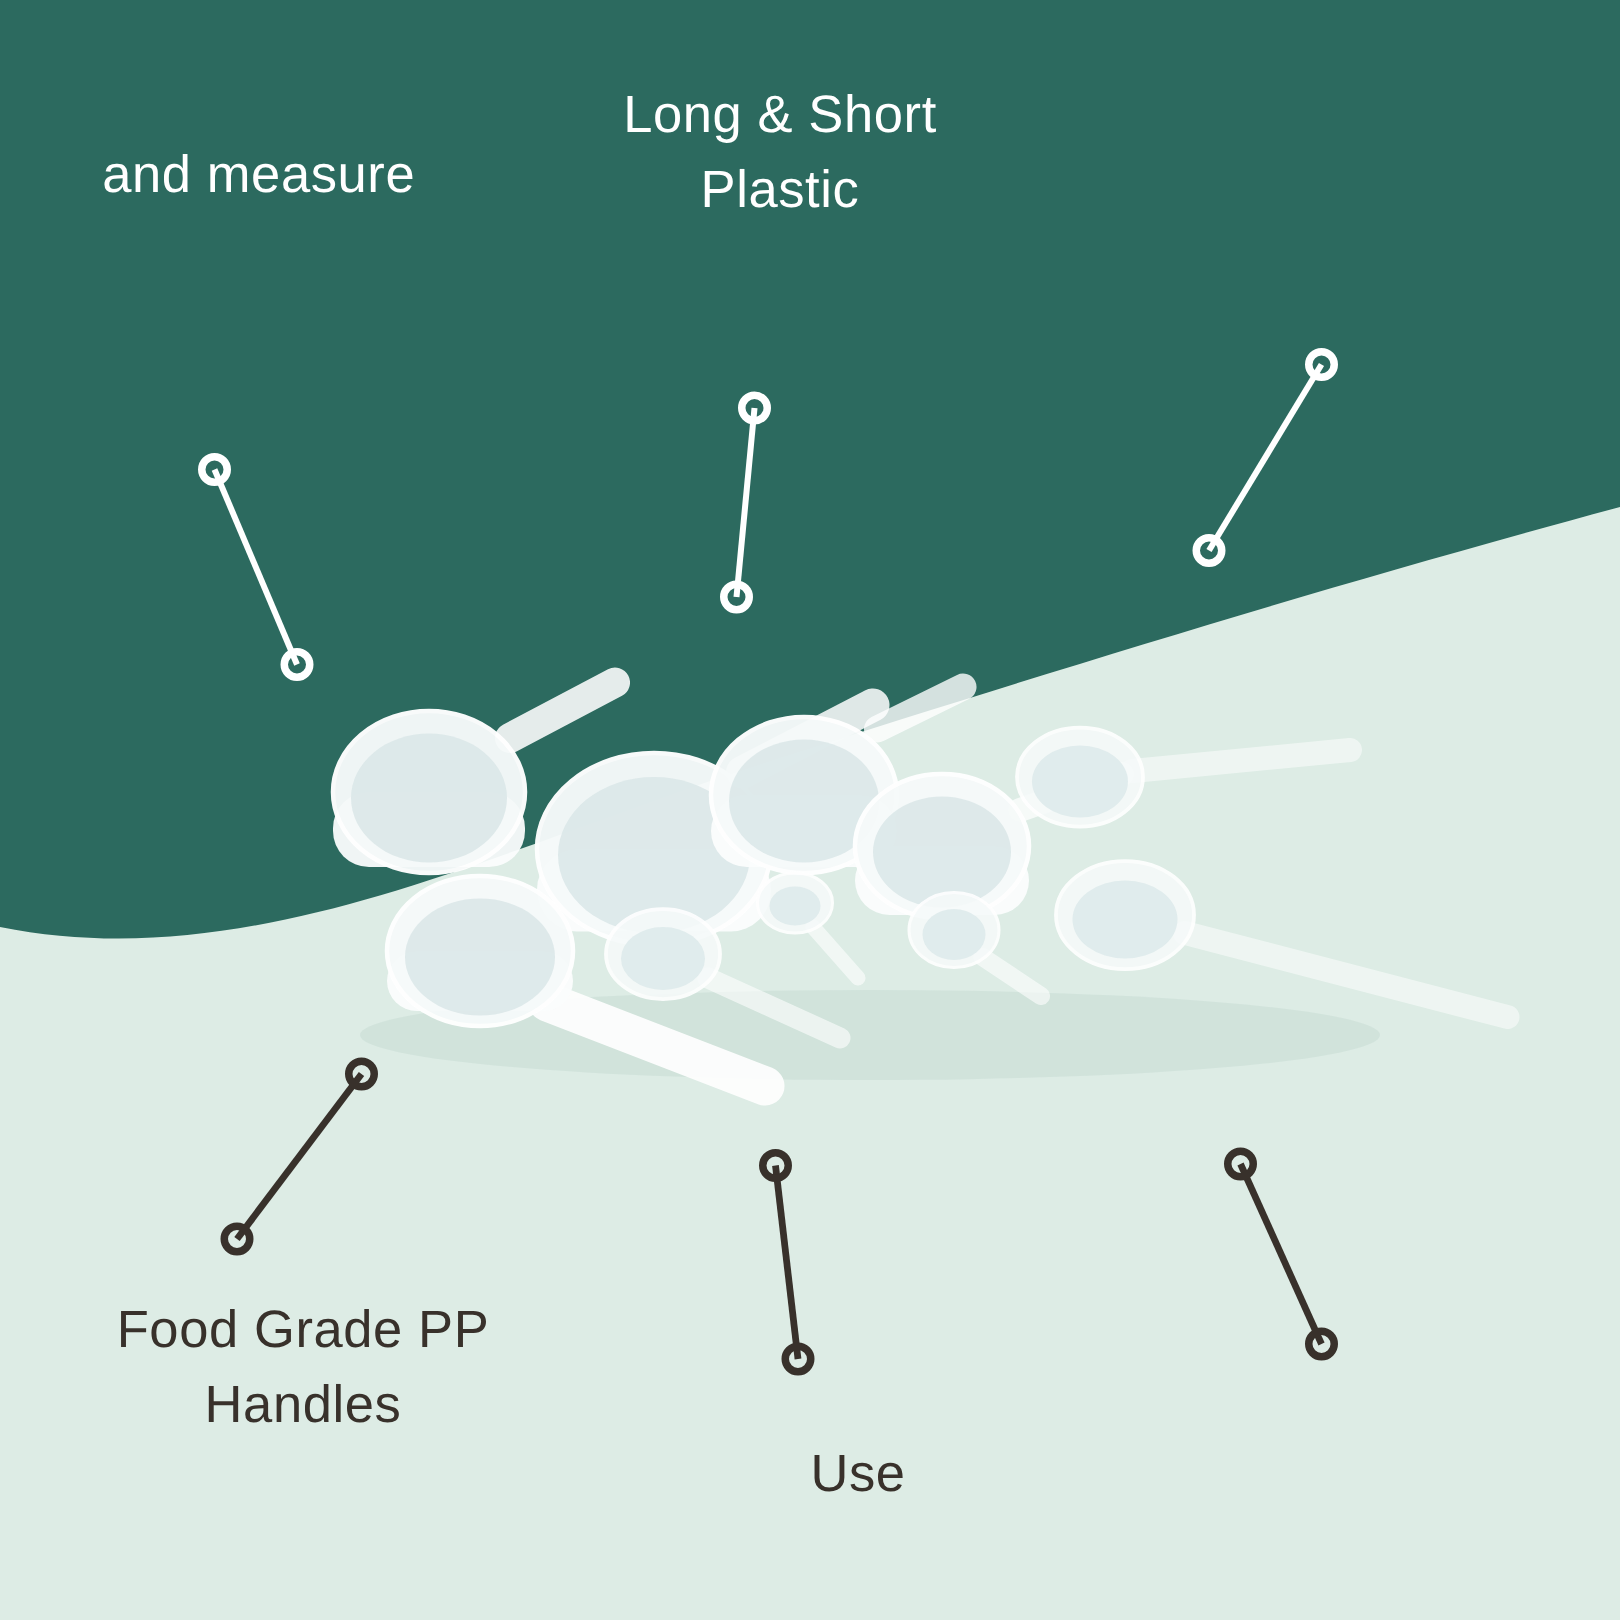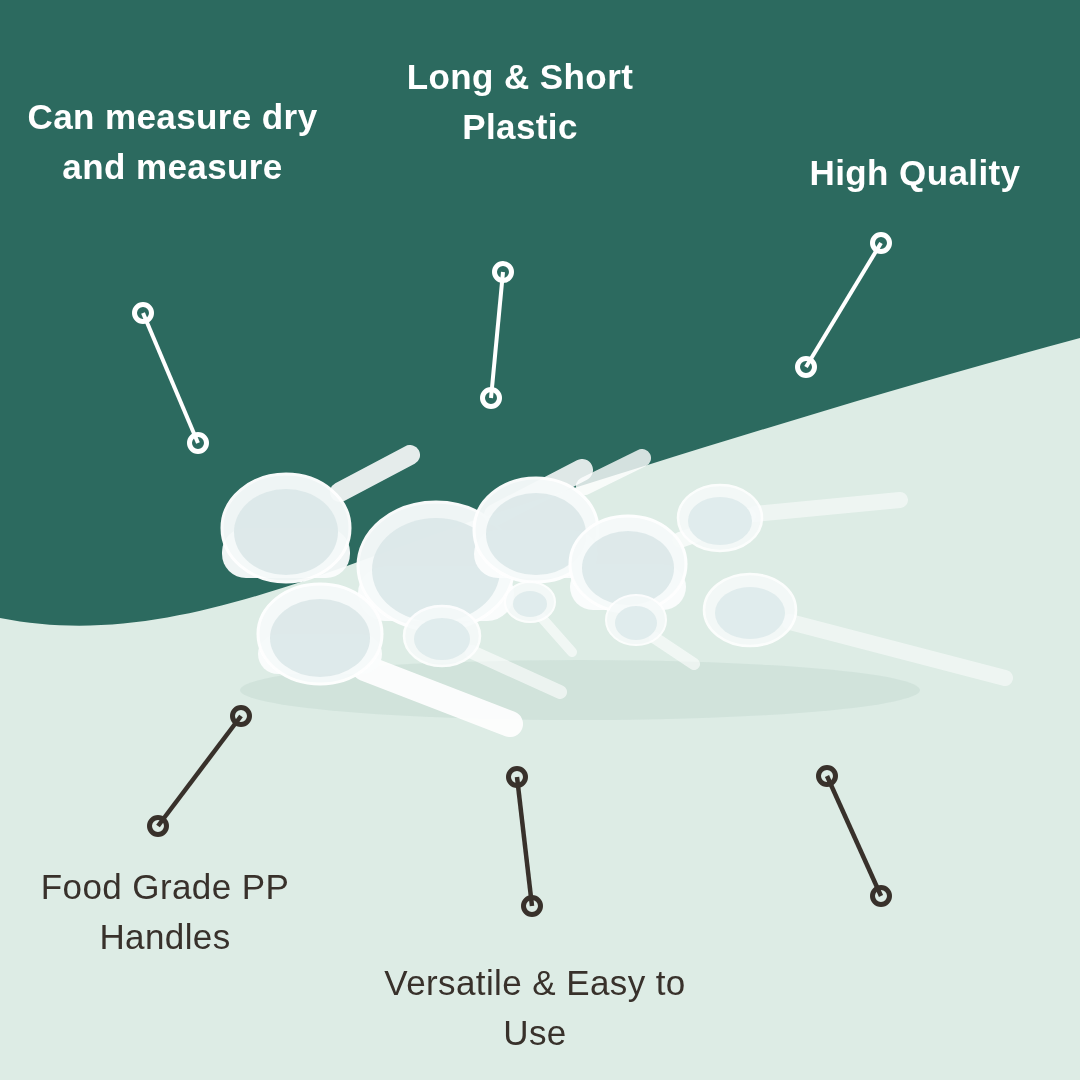--- a/index.html
+++ b/index.html
@@ -13,22 +13,22 @@
     width:1080px;height:1080px;position:relative;overflow:hidden;
     background:var(--teal);
     font-family:"Liberation Sans",sans-serif;
   }
   .stage{position:absolute;inset:0;width:1080px;height:1080px;}
   .bg-svg{position:absolute;left:0;top:0;}
   .callout{
     position:absolute;text-align:center;
     font-size:35px;line-height:1.42;letter-spacing:.4px;font-weight:400;
   }
-  .callout.on-teal{color:var(--white);font-weight:bold;}
-  .callout.on-light{color:var(--dark);}
+  .callout.on-teal{color:var(--white);}
+  .callout.on-light{color:var(--dark);margin-left:37px;}
 </style>
 </head>
 <body>
 
 <div class="stage">
 
   <svg class="bg-svg" width="1080" height="1080" viewBox="0 0 1080 1080">
 
     <rect x="0" y="0" width="1080" height="1080" style="fill:var(--teal)"></rect>
     <path d="M0,618 C170,652 330,566 520,505 C720,442 880,392 1080,338 L1080,1080 L0,1080 Z" style="fill:var(--light)"></path>
@@ -130,37 +130,32 @@
       <circle cx="532" cy="906" r="8.5" stroke-width="5"></circle>
     </g>
     <g style="stroke:var(--dark)" fill="none">
       <line x1="827" y1="776" x2="881" y2="896" stroke-width="4.5"></line>
       <circle cx="827" cy="776" r="8.5" stroke-width="5"></circle>
       <circle cx="881" cy="896" r="8.5" stroke-width="5"></circle>
     </g>
   </svg>
 
   <div class="callout on-teal" style="left:5px;top:92px;width:335px">
-    <div>Can measure dry</div>
     <div>and measure</div>
   </div>
 
   <div class="callout on-teal" style="left:370px;top:52px;width:300px">
     <div>Long &amp; Short</div>
     <div>Plastic</div>
   </div>
 
-  <div class="callout on-teal" style="left:765px;top:148px;width:300px">
-    <div>High Quality</div>
-  </div>
 
   <div class="callout on-light" style="left:0px;top:862px;width:330px">
     <div>Food Grade PP</div>
     <div>Handles</div>
   </div>
 
   <div class="callout on-light" style="left:340px;top:958px;width:390px">
-    <div>Versatile &amp; Easy to</div>
     <div>Use</div>
   </div>
 
 
 </div>
 
 </body></html>

